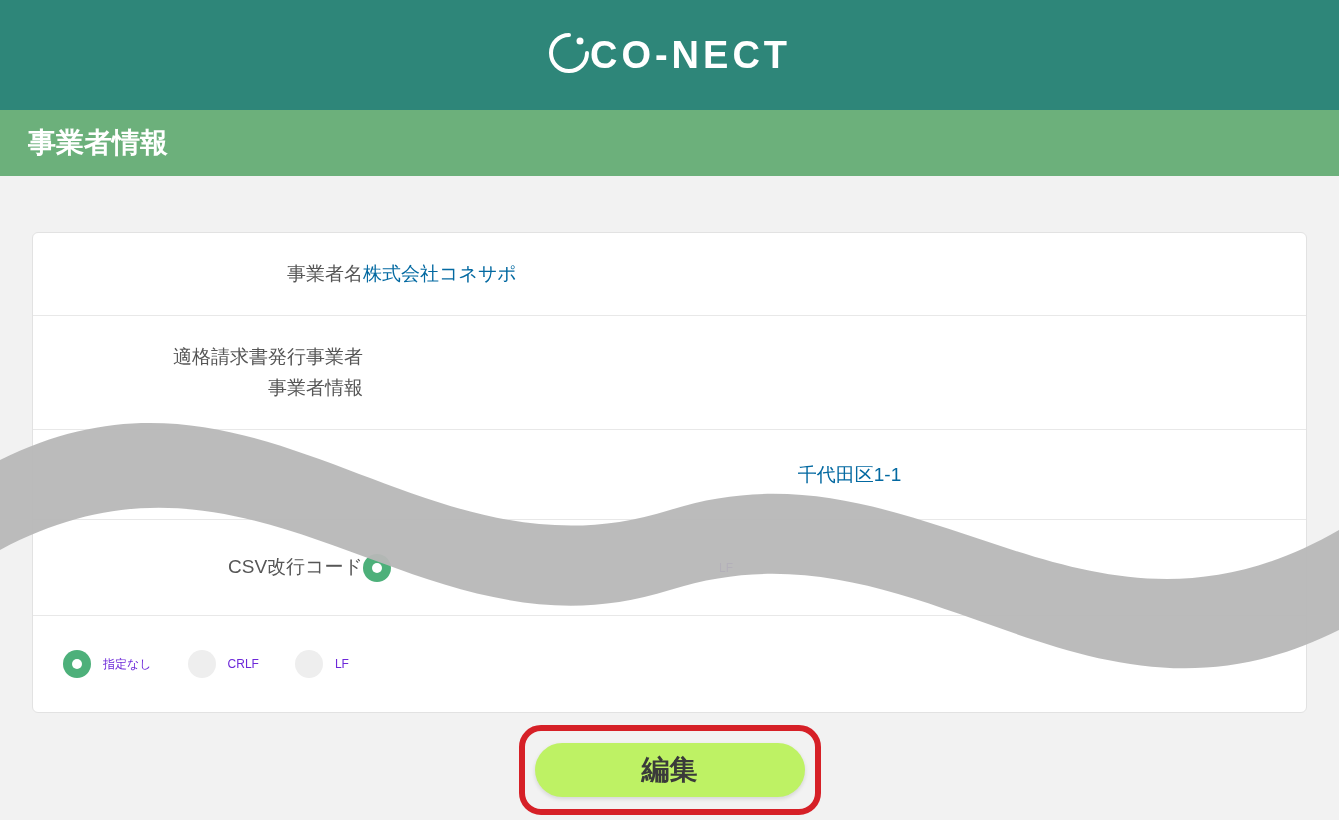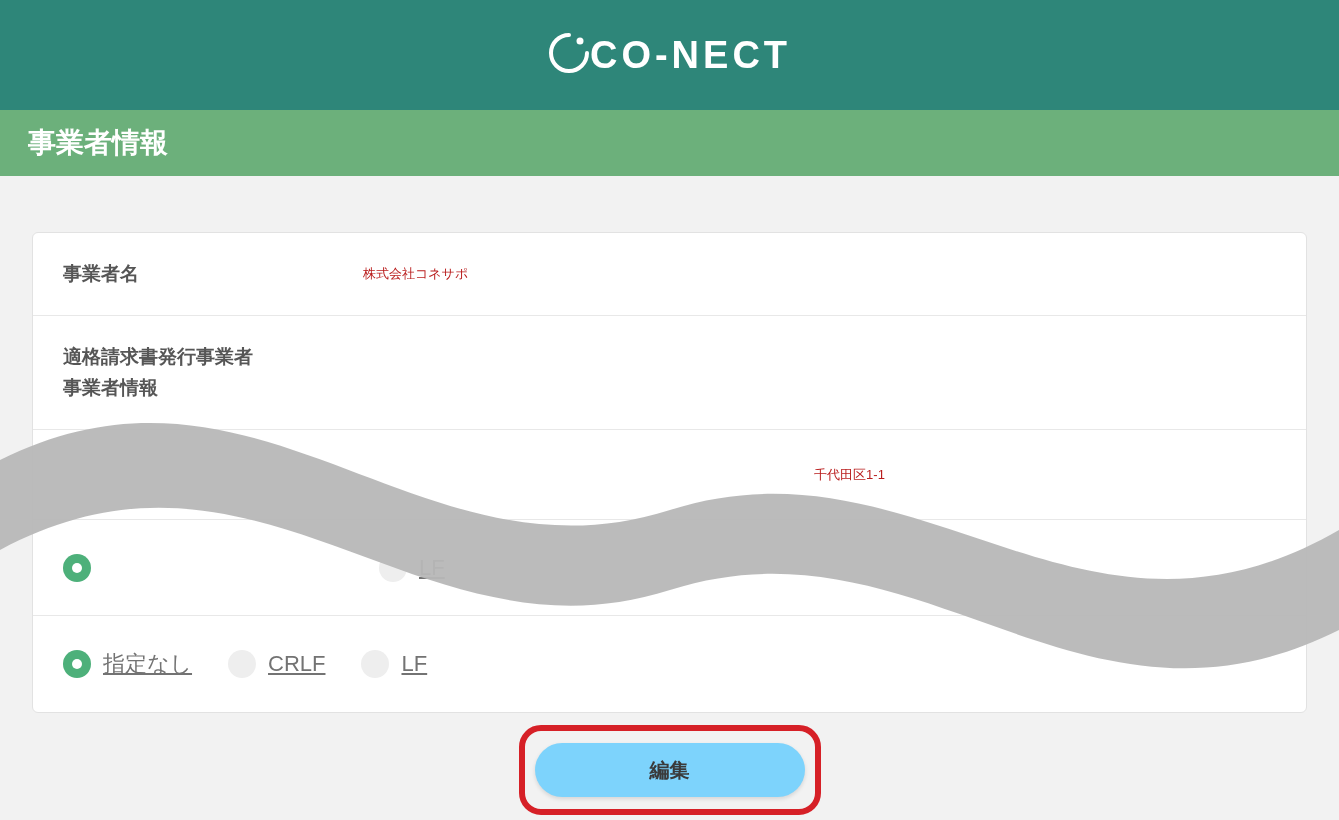--- a/index.html
+++ b/index.html
@@ -61,27 +61,28 @@
       padding: 26px 30px;
       min-height: 78px;
     }
     .row:last-child {
       border-bottom: none;
     }
     .row-label {
       width: 300px;
       color: #565656;
       font-size: 19px;
-      font-weight: 700;
+      font-weight: 400;
       line-height: 1.6;
+      text-align: right;
     }
     .row-value {
       flex: 1;
-      color: #b91c1c;
-      font-size: 13px;
+      color: #0369a1;
+      font-size: 19px;
     }
     .row-radios {
       flex: 1;
       display: flex;
       align-items: center;
       gap: 36px;
     }
     .radio-item {
       display: flex;
       align-items: center;
@@ -105,23 +106,22 @@
       transform: translate(-50%, -50%);
       width: 10px;
       height: 10px;
       border-radius: 50%;
       background: #ffffff;
     }
     .radio-circle.unselected {
       background: #EEEEEE;
     }
     .radio-label {
-      color: #737373;
-      font-size: 22px;
-      text-decoration: underline;
+      color: #6d28d9;
+      font-size: 12px;
     }
     .wave-overlay {
       position: absolute;
       top: 390px;
       left: 0;
       width: 1339px;
       height: 280px;
       pointer-events: none;
     }
     .button-wrap {
@@ -129,26 +129,26 @@
       justify-content: center;
       margin-top: 12px;
     }
     .edit-highlight {
       border: 6px solid #D62027;
       border-radius: 22px;
       padding: 12px 10px;
       display: inline-block;
     }
     .edit-button {
-      background: #7dd3fc;
+      background: #bef264;
       border: none;
       border-radius: 30px;
       width: 270px;
       height: 54px;
-      font-size: 20px;
+      font-size: 28px;
       font-weight: 700;
       color: #3A3A3A;
       cursor: pointer;
       box-shadow: 0 2px 4px rgba(0,0,0,0.12);
     }
   </style>
 </head>
 <body>
 
 <div class="header-top">
@@ -180,20 +180,21 @@
 事業者情報</div>
       <div class="row-value"></div>
     </div>
 
     <div class="row" style="min-height:90px;">
       <div class="row-label"></div>
       <div class="row-value" style="padding-left:60px;text-align:center;">千代田区1-1</div>
     </div>
 
     <div class="row" style="min-height:96px;">
+      <div class="row-label">CSV改行コード</div>
       <div class="row-radios">
         <div class="radio-item">
           <span class="radio-circle selected"></span>
           <span class="radio-label"></span>
         </div>
         <div class="radio-item" style="margin-left:240px;">
           <span class="radio-circle unselected"></span>
           <span class="radio-label">LF</span>
         </div>
       </div>

